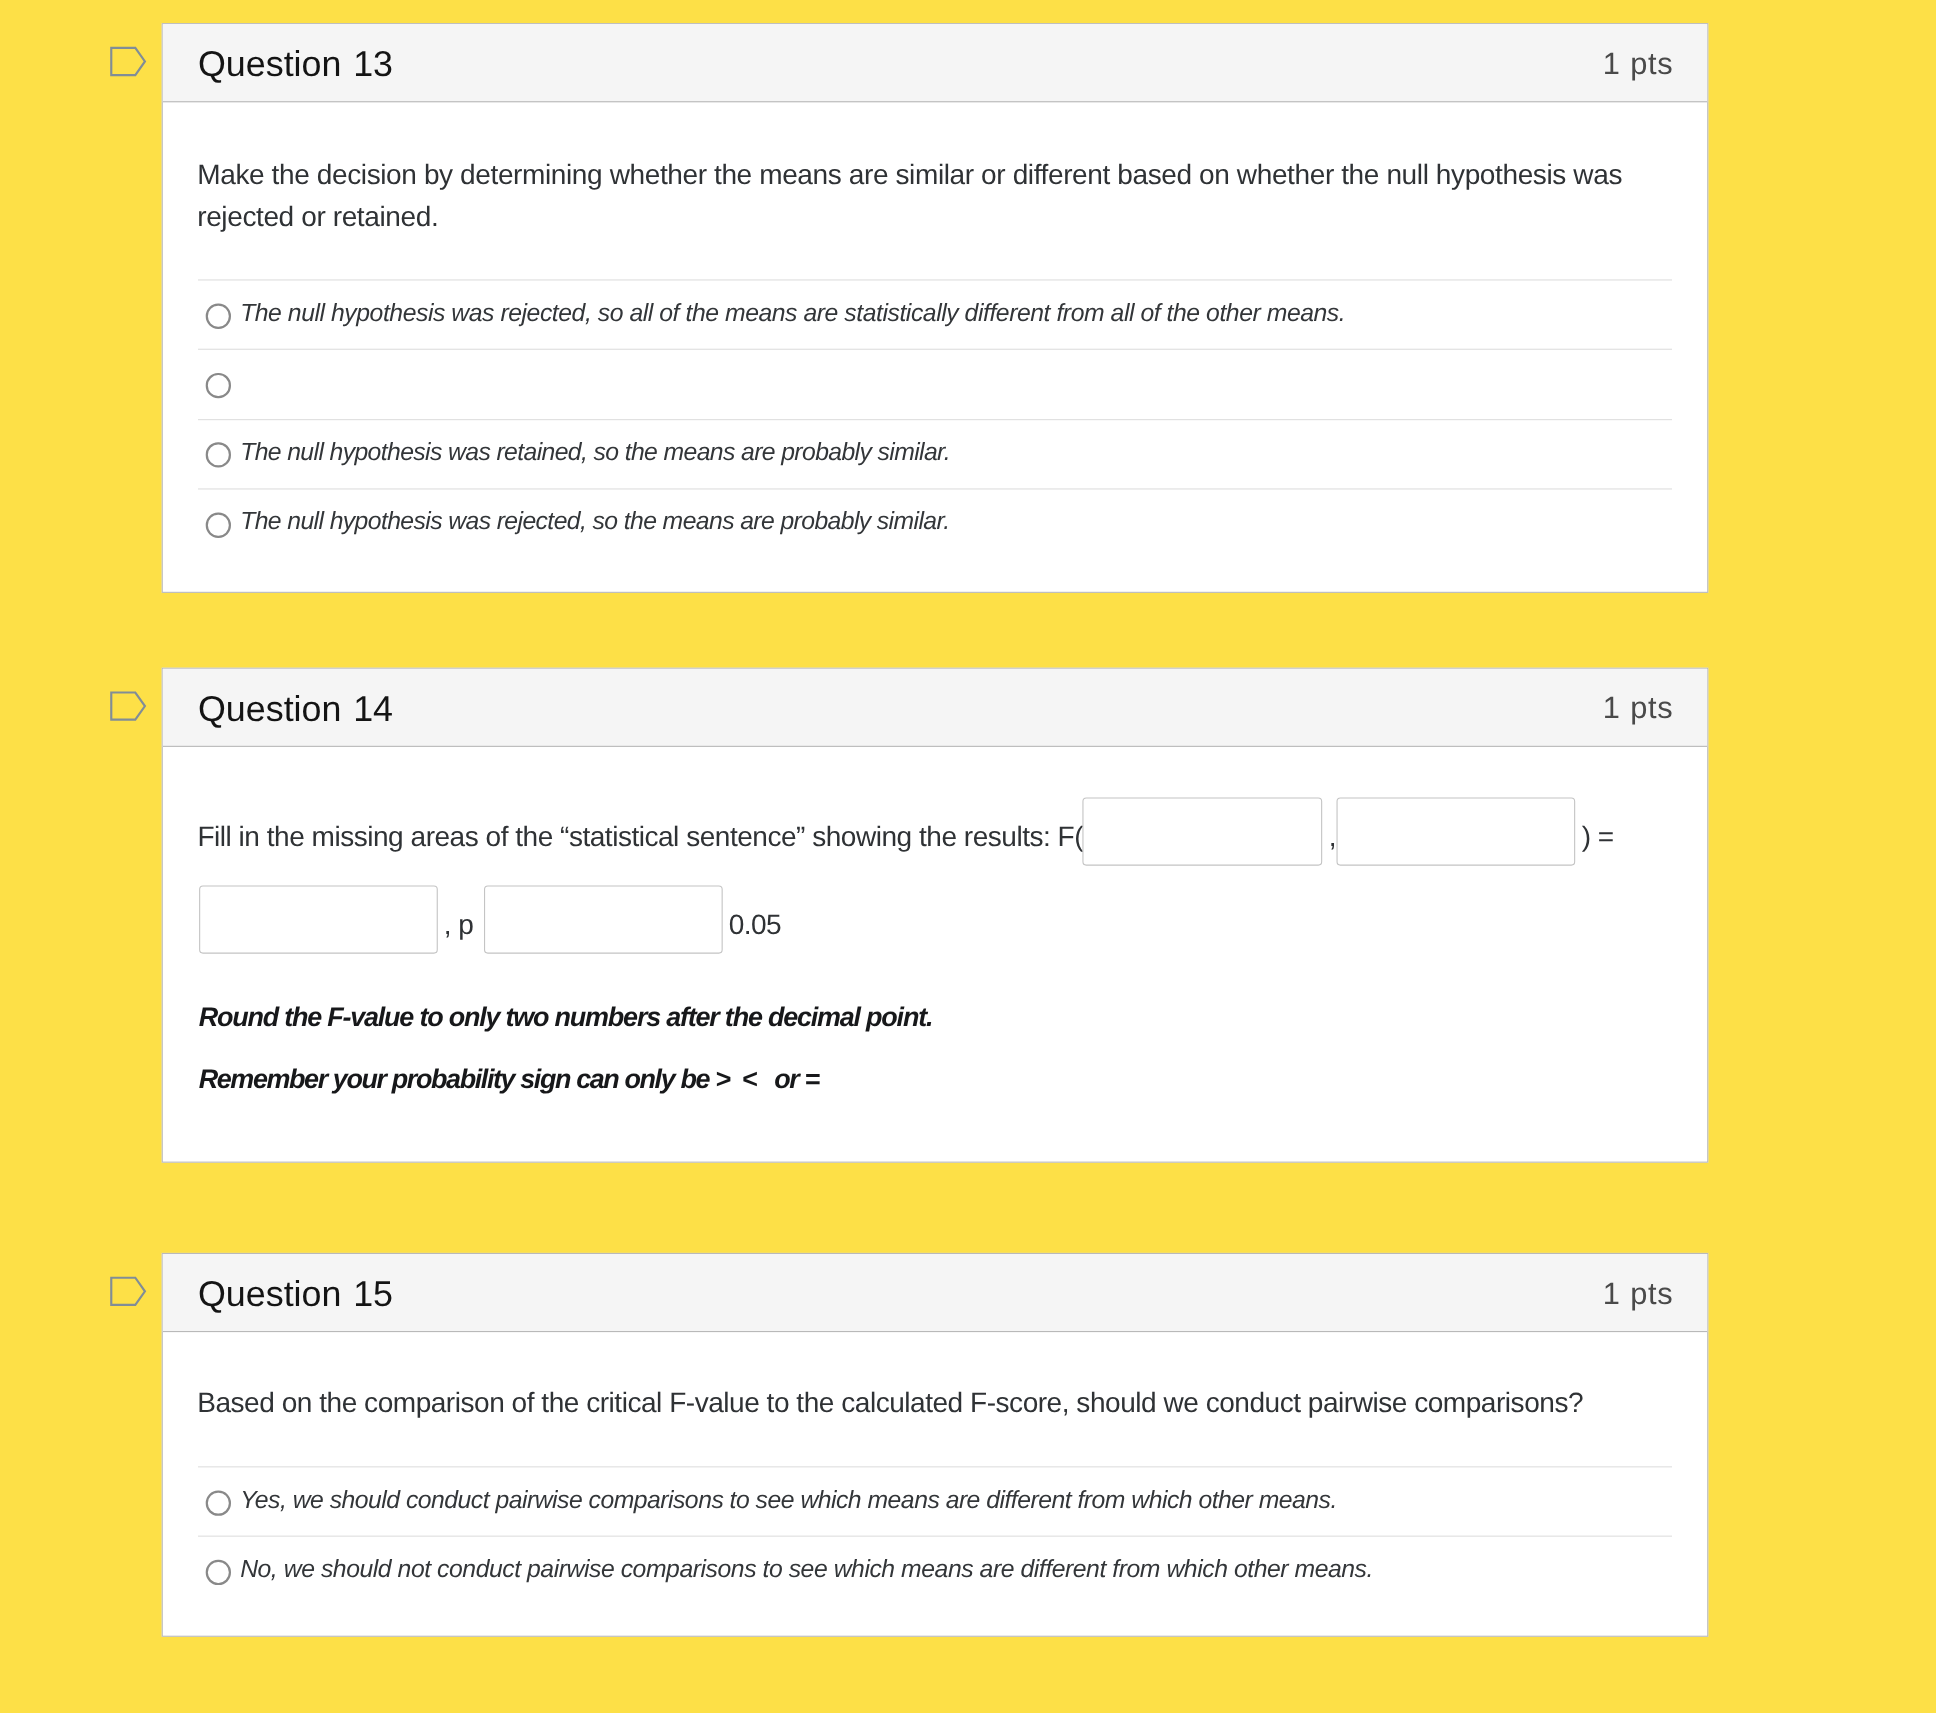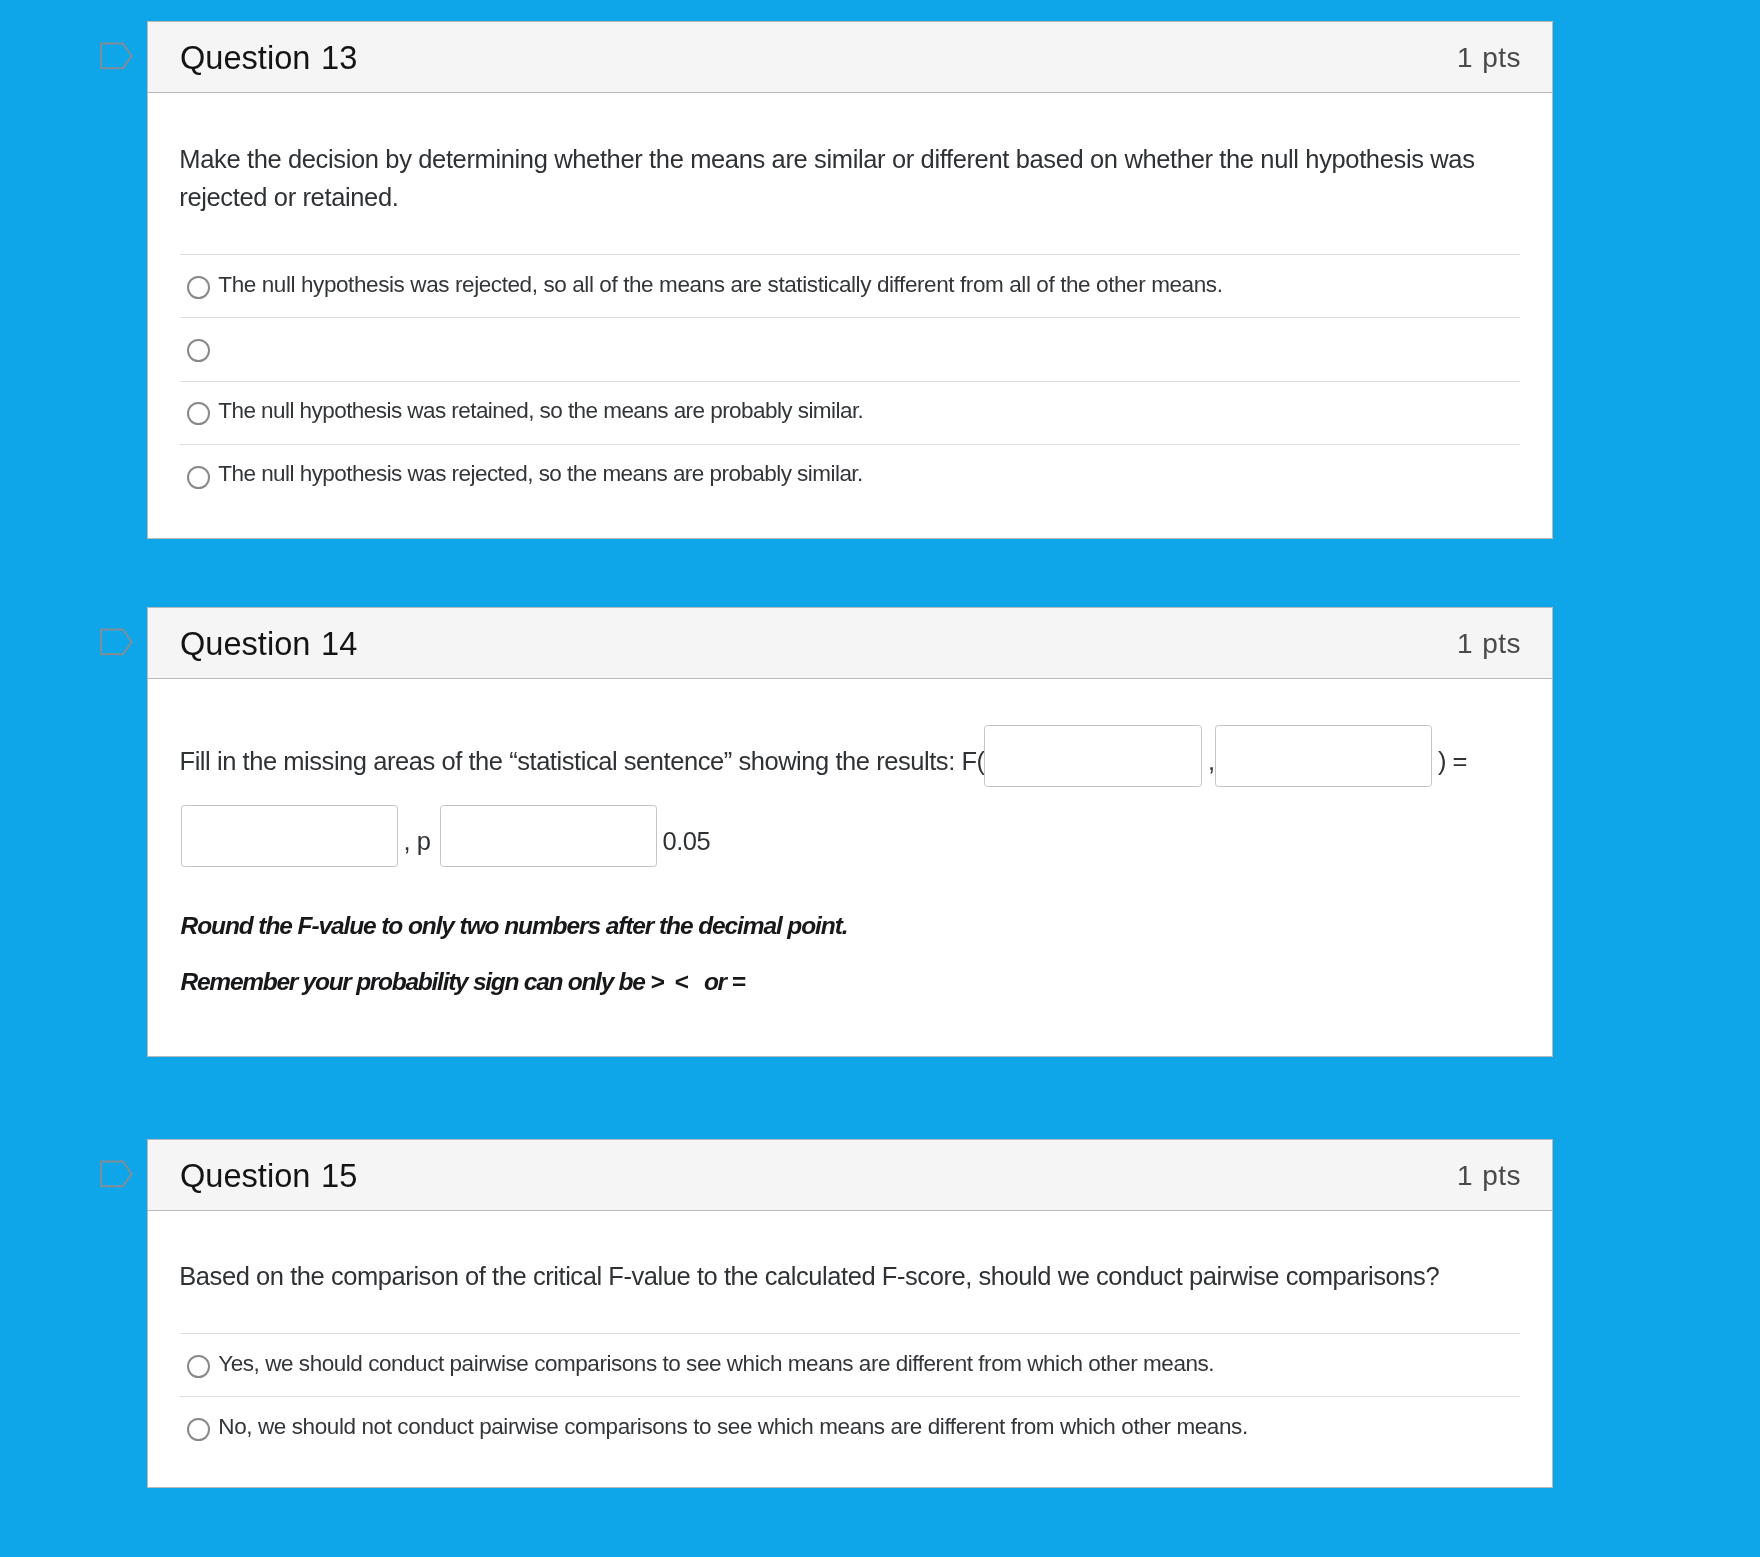--- a/index.html
+++ b/index.html
@@ -2,21 +2,21 @@
 <html><head>
 <meta charset="utf-8">
 <title>Quiz Questions</title>
 <style>
   html,body{margin:0;padding:0;background:#ffffff;}
   body{width:1760px;height:1557px;overflow:hidden;
        font-family:"Liberation Sans",sans-serif;
        -webkit-font-smoothing:antialiased;
        text-rendering:optimizeLegibility;}
   *{-webkit-font-smoothing:antialiased;}
-  .page{position:relative;width:1760px;height:1557px;background:#0ea5e9;will-change:transform;}
+  .page{position:relative;width:1760px;height:1557px;background:#fde047;will-change:transform;}
 
   
   .qblock{position:absolute;left:147px;width:1406px;
           border:1px solid #b9b9b9;box-sizing:border-box;background:#fff;}
 
   
   .flag-wrap{position:absolute;left:99px;width:34px;height:29px;}
   .flag-wrap svg{display:block;width:34px;height:29px;overflow:visible;}
 
   
@@ -31,21 +31,21 @@
   .qtext{position:absolute;left:31.3px;font-size:25.5px;letter-spacing:-0.365px;
          color:#2f3235;line-height:37.9px;white-space:pre-line;}
 
   
   .answers{position:absolute;left:32px;right:32px;}
   .ans{position:relative;height:63.3px;}
   .sep{position:absolute;left:0;right:0;top:0;height:1px;background:#dedede;}
   .radio{position:absolute;left:7.2px;top:21.9px;width:22.4px;height:22.8px;
          border:2.05px solid #898989;border-radius:50%;box-sizing:border-box;background:#fff;}
   .anstext{position:absolute;left:38.3px;top:19.6px;font-size:22.5px;letter-spacing:-0.47px;
-           color:#333639;line-height:22.5px;white-space:pre;}
+           color:#333639;line-height:22.5px;white-space:pre;font-style:italic;}
 
   
   .fib{position:absolute;font-size:25.5px;letter-spacing:-0.5px;color:#2f3235;line-height:25.5px;white-space:pre;}
   .tbox{position:absolute;border:1px solid #c4c4c4;border-radius:3.5px;
         background:#fff;box-sizing:border-box;}
   .note{position:absolute;left:32.6px;font-weight:bold;font-style:italic;font-size:24.5px;
         letter-spacing:-1.27px;color:#17181a;line-height:24.5px;white-space:pre;}
 </style>
 </head>
 <body>

